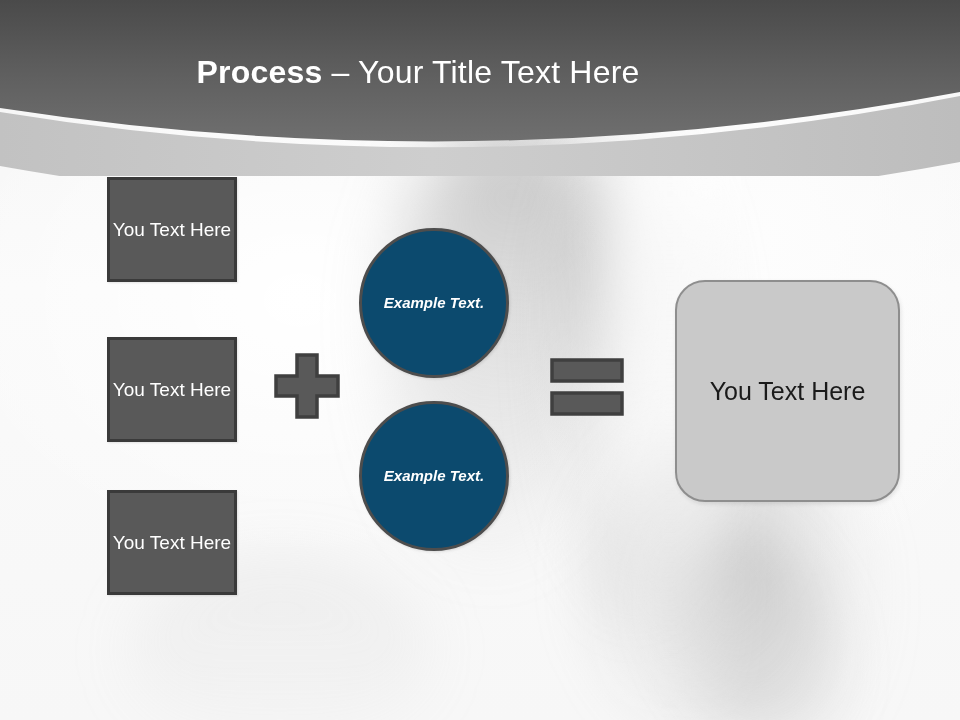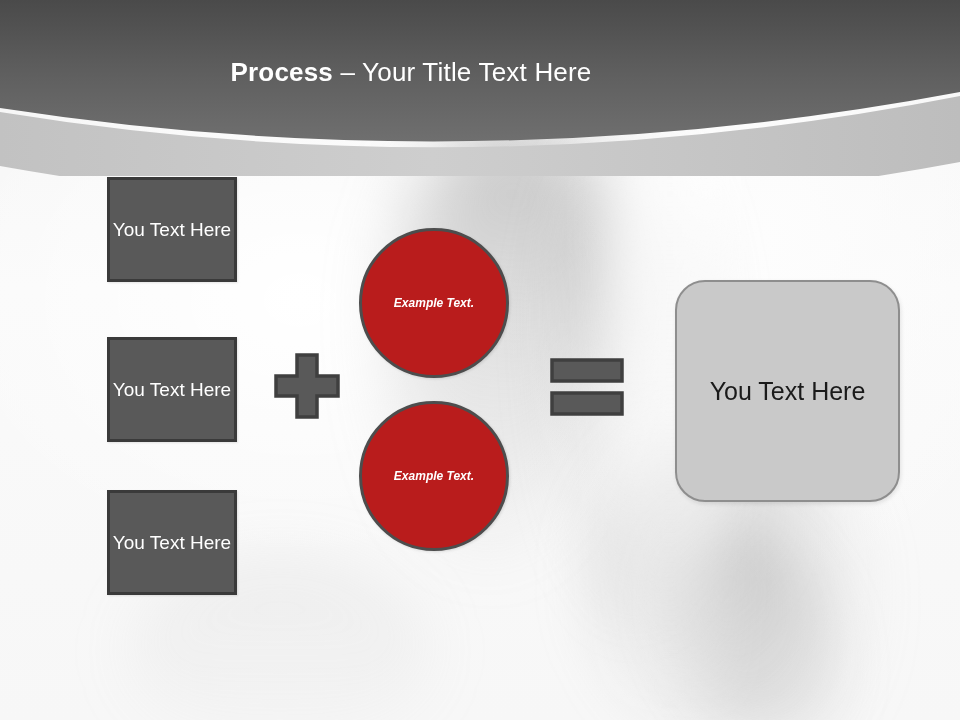--- a/index.html
+++ b/index.html
@@ -83,25 +83,25 @@
   .header-band {
     position: absolute;
     left: 0; top: 0;
     width: 960px; height: 176px;
     overflow: hidden;
   }
   .header-band svg { display: block; }
 
   .slide-title {
     position: absolute;
-    left: 7px; top: 52px;
+    left: 14px; top: 52px;
     width: 808px;
     text-align: center;
     color: #ffffff;
-    font-size: 26px;
+    font-size: 32px;
     line-height: 40px;
     letter-spacing: 0.2px;
     white-space: nowrap;
   }
   .slide-title .t-bold { font-weight: bold; }
   .slide-title .t-sep  { font-weight: normal; }
   .slide-title .t-rest { font-weight: normal; }
 
   
   .input-box {
@@ -131,28 +131,28 @@
     width: 66px; height: 66px;
   }
   .plus-sign svg { display: block; }
 
   
   .circle-node {
     position: absolute;
     width: 150px;
     height: 150px;
     border-radius: 50%;
-    background: #b91c1c;
+    background: #0c4a6e;
     border: 3px solid #4d4d4d;
     box-sizing: border-box;
     display: flex;
     align-items: center;
     justify-content: center;
     color: #ffffff;
-    font-size: 12px;
+    font-size: 15px;
     line-height: 22px;
     font-weight: bold;
     font-style: italic;
     text-align: center;
     box-shadow: 1px 1px 3px rgba(0,0,0,0.12);
   }
   .circle-1 { left: 359px; top: 228px; }
   .circle-2 { left: 359px; top: 401px; }
 
   

